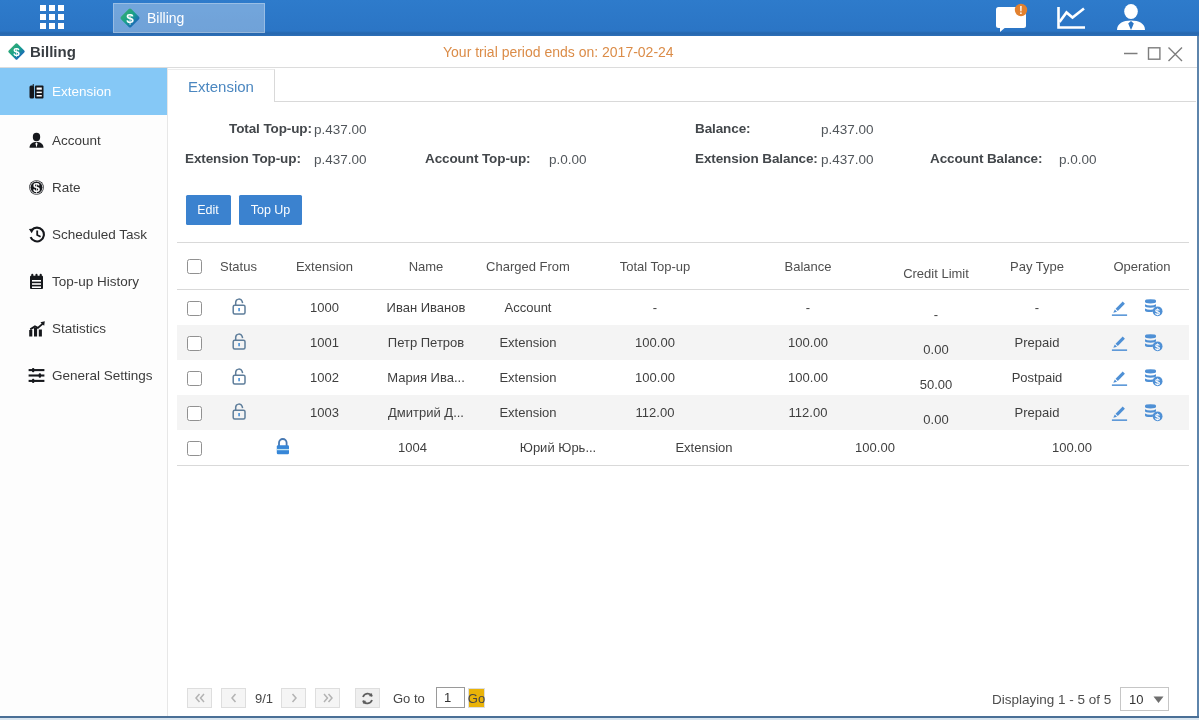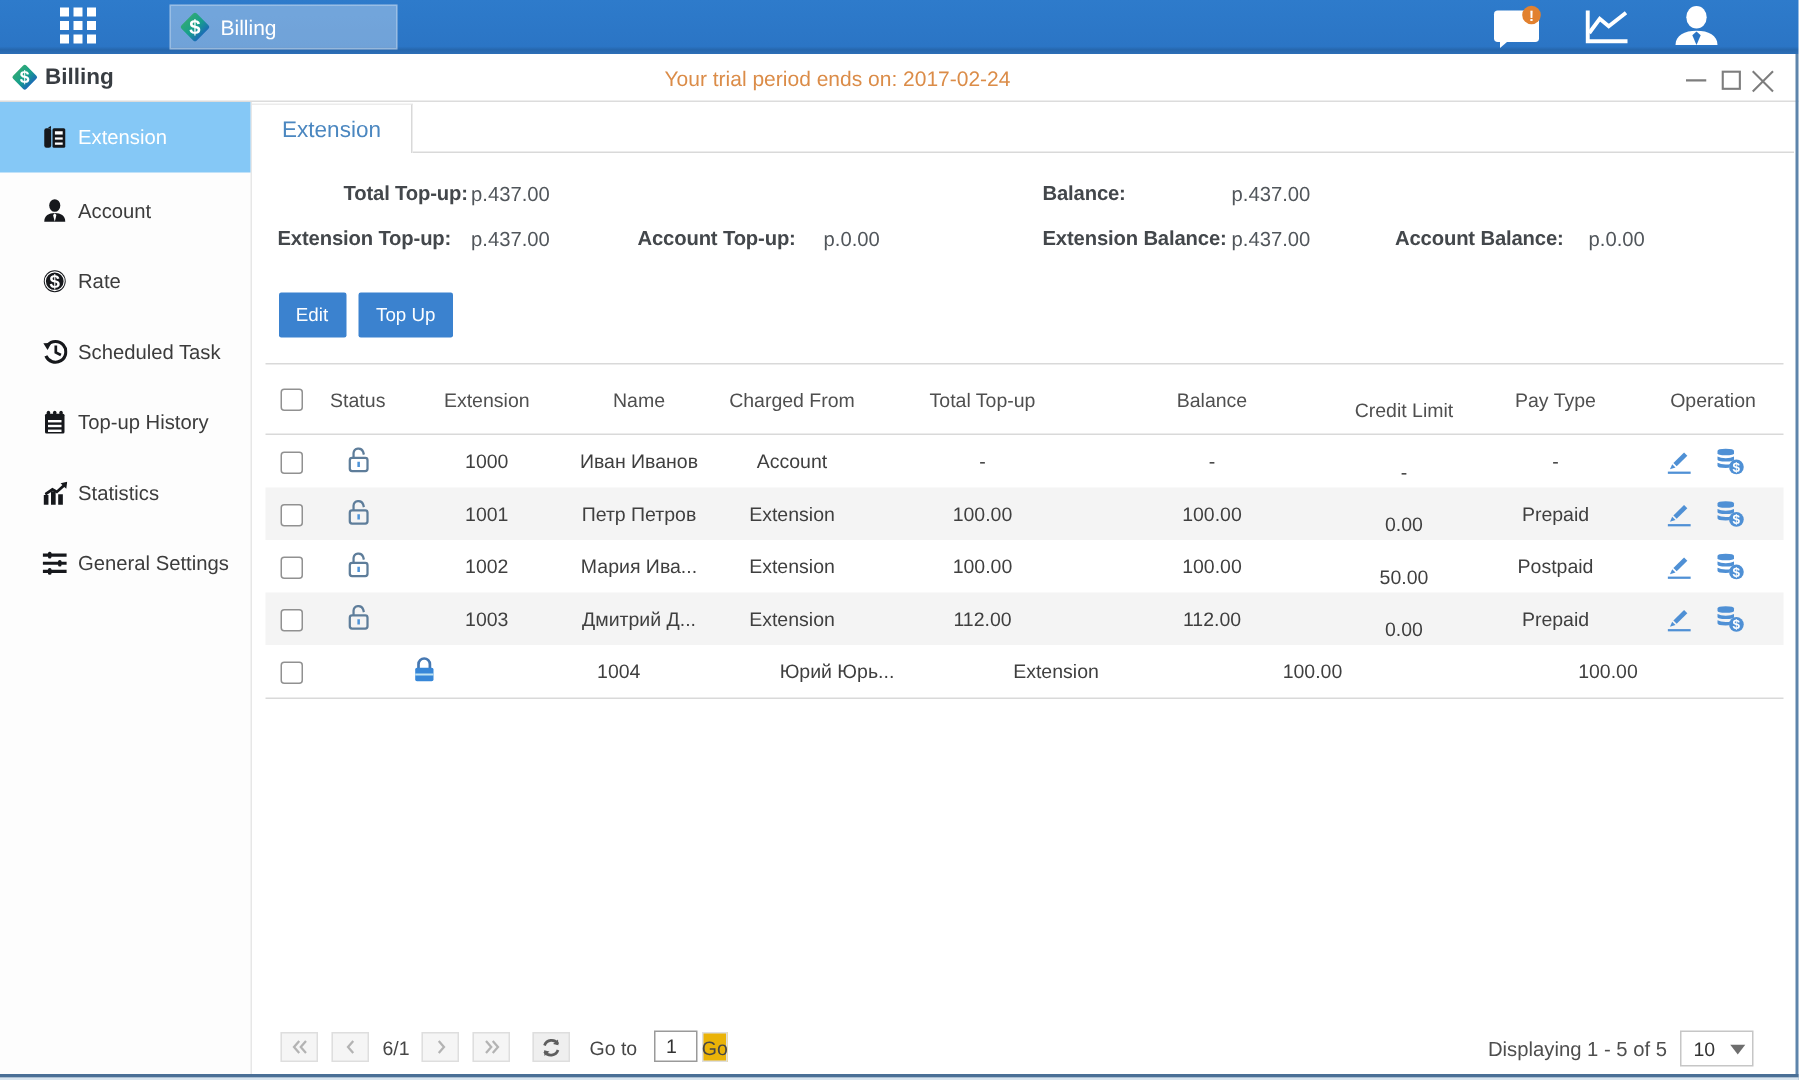--- a/index.html
+++ b/index.html
@@ -392,21 +392,21 @@
 <div class="pbtn" style="left:187px;">
     <svg width="12" height="12" viewBox="0 0 12 12">
       <path d="M5.5 2 L2 6 L5.5 10 M10 2 L6.5 6 L10 10" stroke="#b3b3b3" stroke-width="1.5" fill="none"></path>
     </svg>
   </div>
 <div class="pbtn" style="left:221px;">
     <svg width="12" height="12" viewBox="0 0 12 12">
       <path d="M7.5 2 L4 6 L7.5 10" stroke="#b3b3b3" stroke-width="1.5" fill="none"></path>
     </svg>
   </div>
-<span class="ptxt" style="left:255px; top:691px;">6/1</span>
+<span class="ptxt" style="left:255px; top:691px;">9/1</span>
 <div class="pbtn" style="left:281px;">
     <svg width="12" height="12" viewBox="0 0 12 12">
       <path d="M4.5 2 L8 6 L4.5 10" stroke="#b3b3b3" stroke-width="1.5" fill="none"></path>
     </svg>
   </div>
 <div class="pbtn" style="left:315px;">
     <svg width="12" height="12" viewBox="0 0 12 12">
       <path d="M2 2 L5.5 6 L2 10 M6.5 2 L10 6 L6.5 10" stroke="#b3b3b3" stroke-width="1.5" fill="none"></path>
     </svg>
   </div>

